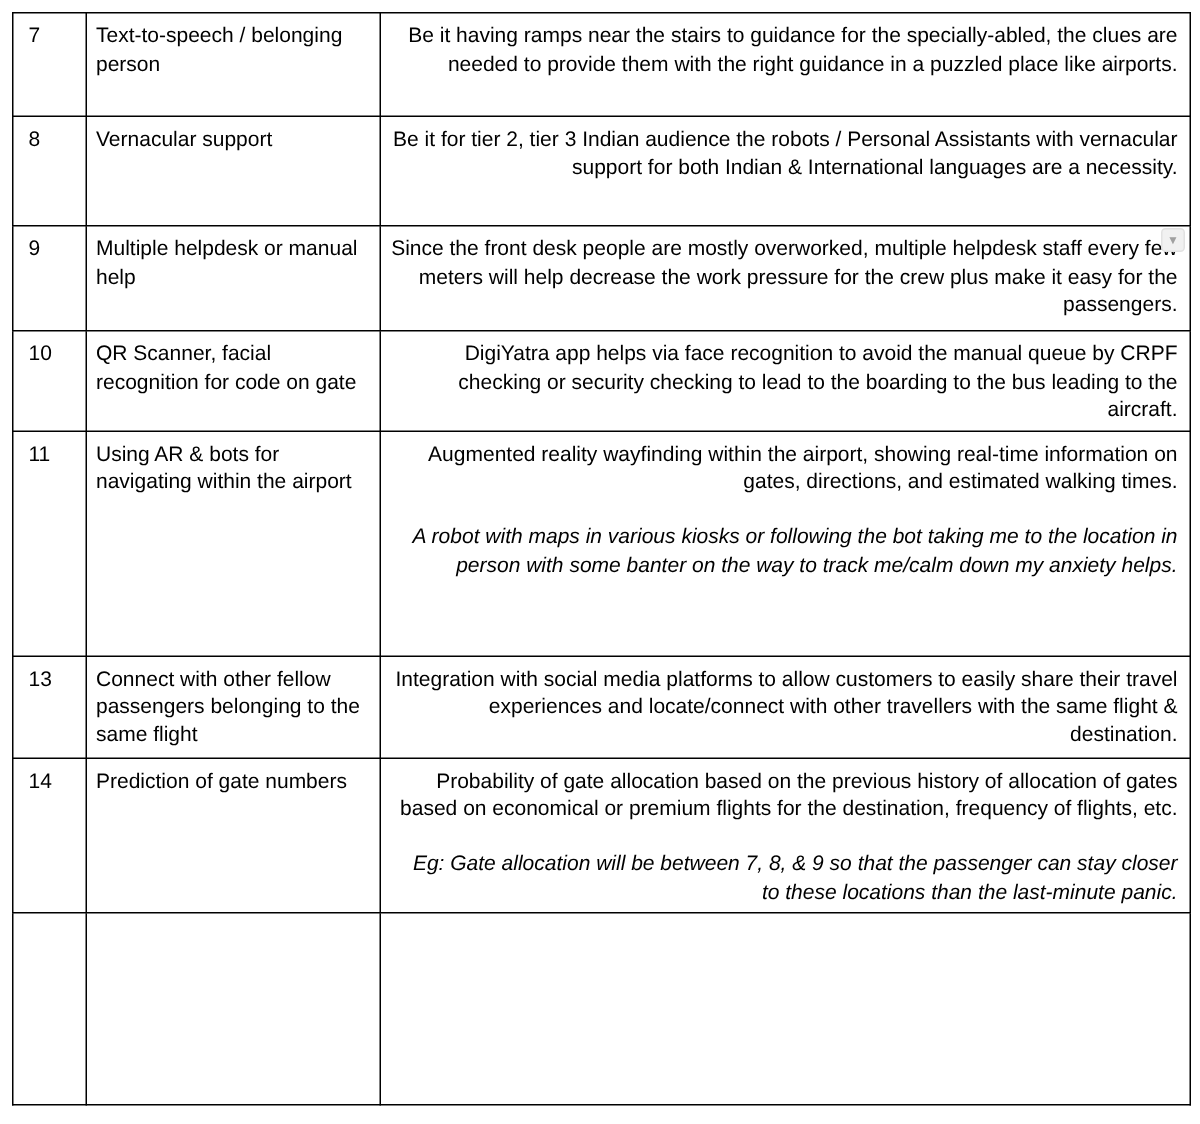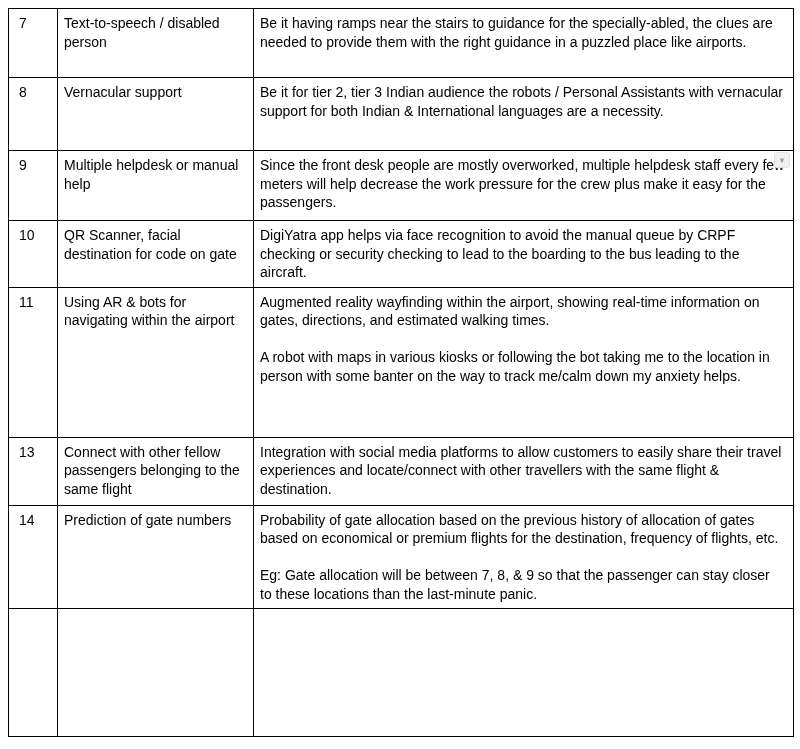--- a/index.html
+++ b/index.html
@@ -38,22 +38,22 @@
   
   #table-body tr:nth-child(1) td { height: 69px;  }
   #table-body tr:nth-child(2) td { height: 73px;  }
   #table-body tr:nth-child(3) td { height: 70px;  }
   #table-body tr:nth-child(4) td { height: 55px;  }
   #table-body tr:nth-child(5) td { height: 150px; margin-left: 16px; }
   #table-body tr:nth-child(6) td { height: 68px;  }
   #table-body tr:nth-child(7) td { height: 94px;  }
   #table-body tr:nth-child(8) td { height: 128px; }
   #table-body tr:nth-child(9) td { height: 40px;  }
-  .para { margin: 0; }
-  .para + .para { margin-top: 18.5px; }
+  .para { margin: 0; text-align: right; }
+  .para + .para { margin-top: 18.5px; font-style: italic; }
   
   .scroll-btn {
     position: absolute;
     left: 774px; top: 152px;
     width: 16px; height: 16px;
     background: #f1f1f1;
     border: 1px solid #e2e2e2;
     border-radius: 3px;
     display: flex;
     align-items: center;
@@ -77,21 +77,21 @@
       <col class="col-num">
       <col class="col-title">
       <col class="col-desc">
     </colgroup>
     <tbody id="table-body">
         <tr>
     <td class="cell-num">
       <div>7</div>
     </td>
     <td class="cell-title">
-      <div>Text-to-speech / disabled person</div>
+      <div>Text-to-speech / belonging person</div>
     </td>
     <td class="cell-desc">
             <p class="para">Be it having ramps near the stairs to guidance for the specially-abled, the clues are needed to provide them with the right guidance in a puzzled place like airports.</p>
           </td>
   </tr>
         <tr>
     <td class="cell-num">
       <div>8</div>
     </td>
     <td class="cell-title">
@@ -110,21 +110,21 @@
     </td>
     <td class="cell-desc">
             <p class="para">Since the front desk people are mostly overworked, multiple helpdesk staff every few meters will help decrease the work pressure for the crew plus make it easy for the passengers.</p>
           </td>
   </tr>
         <tr>
     <td class="cell-num">
       <div>10</div>
     </td>
     <td class="cell-title">
-      <div>QR Scanner, facial destination for code on gate</div>
+      <div>QR Scanner, facial recognition for code on gate</div>
     </td>
     <td class="cell-desc">
             <p class="para">DigiYatra app helps via face recognition to avoid the manual queue by CRPF checking or security checking to lead to the boarding to the bus leading to the aircraft.</p>
           </td>
   </tr>
         <tr>
     <td class="cell-num">
       <div>11</div>
     </td>
     <td class="cell-title">

